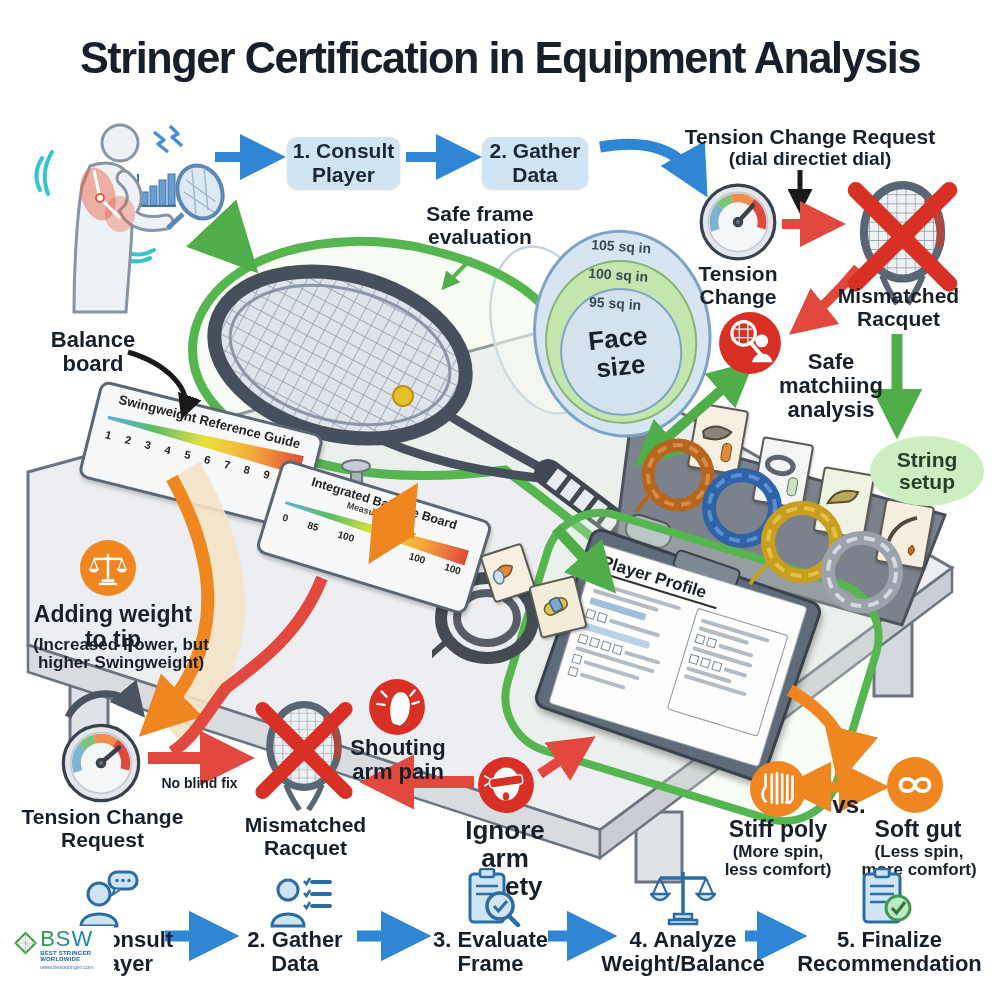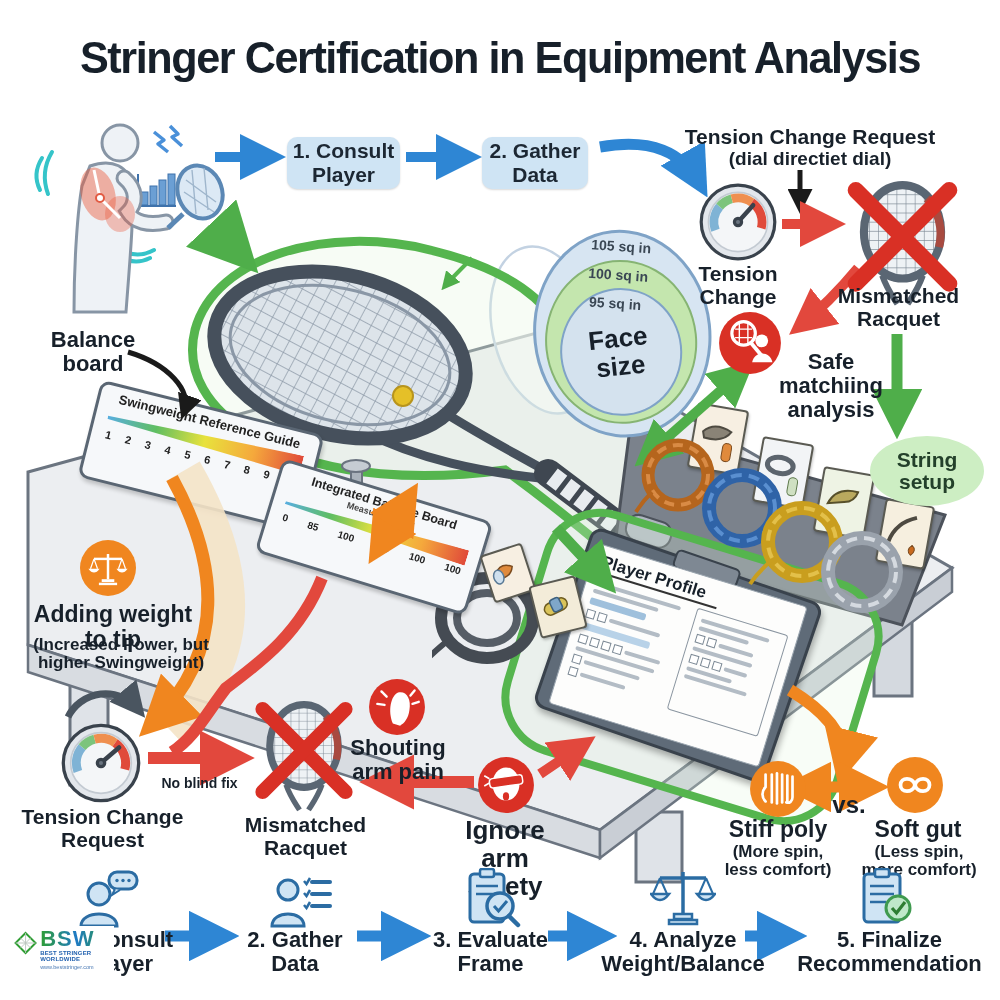--- a/index.html
+++ b/index.html
@@ -17,21 +17,21 @@
   .wedge{height:20px;margin:3px 4px 1px;background:linear-gradient(90deg,#58aee0,#5fbe62,#e8e23c,#f5a93c,#e04a3a);
          clip-path:polygon(0 42%,100% 0,100% 100%,0 58%)}
   .ticks{display:flex;justify-content:space-between;padding:0 6px;font-size:11px;font-weight:bold;color:#222}
   .circ{position:absolute;border-radius:50%;z-index:5;display:flex;align-items:center;justify-content:center}
   .sl{height:4px;background:#b3bcc5;border-radius:2px;margin:4px 0}
   .sh{height:7px;background:#9fc0dc;border-radius:2px;margin:5px 0}
   .cbr{display:flex;gap:3px;align-items:center;margin:4px 0}
   .cb{width:7px;height:7px;border:1.5px solid #7b8894;background:#fff;flex:0 0 auto}
   .card{position:absolute;background:#f7efe2;border:2px solid #5a5a52;border-radius:4px;z-index:4;
         box-shadow:1px 2px 3px rgba(0,0,0,.25)}
-  .bsw-name{font-size:22px;font-weight:bold;letter-spacing:1px;line-height:1;
+  .bsw-name{font-size:22px;font-weight:normal;letter-spacing:1px;line-height:1;
         background:linear-gradient(90deg,#2f9e33,#1f7ac4,#2f9e33);-webkit-background-clip:text;
         background-clip:text;color:transparent}
   .bsw-tag{font-size:6px;font-weight:bold;color:#1f5fae;letter-spacing:.2px}
   .bsw-url{font-size:5.5px;color:#4a7ab5;margin-top:2px}
 </style>
 </head>
 <body>
 
 <div id="canvas">
 
@@ -118,20 +118,21 @@
     </g>
   </svg>
 
   <div class="box" style="left:287px;top:137px;width:113px;height:52px">
     <span>1. Consult Player</span>
   </div>
   <div class="box" style="left:482px;top:137px;width:106px;height:52px">
     <span>2. Gather Data</span>
   </div>
 
+  <div class="lbl" style="left:405px;top:203px;width:150px;font-size:21px">Safe frame evaluation</div>
 
   <div class="lbl" style="left:670px;top:126px;width:280px;font-size:21px">Tension Change Request</div>
   <div class="lbl" style="left:670px;top:149px;width:280px;font-size:19px;font-weight:bold">(dial directiet dial)</div>
 
   <svg class="abs" style="left:698px;top:182px;z-index:5" width="80" height="80" viewBox="0 0 100 100">
     <circle cx="50" cy="50" r="46" fill="#e3e7ec" stroke="#39424c" stroke-width="4"></circle>
     <circle cx="50" cy="50" r="37" fill="#f4f6f8" stroke="#c3cad2" stroke-width="2"></circle>
     <path d="M21.8 60.3 A30 30 0 0 1 27.0 30.7" stroke="#7fb3d5" stroke-width="11" fill="none"></path>
     <path d="M27.0 30.7 A30 30 0 0 1 42.2 21.0" stroke="#7cc47c" stroke-width="11" fill="none"></path>
     <path d="M42.2 21.0 A30 30 0 0 1 67.2 25.4" stroke="#ef8f4f" stroke-width="11" fill="none"></path>

